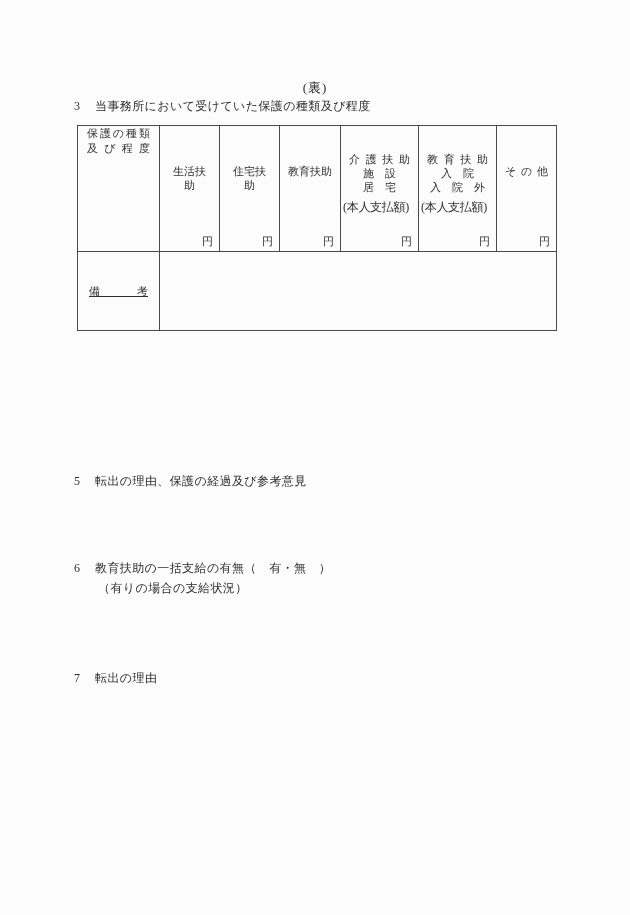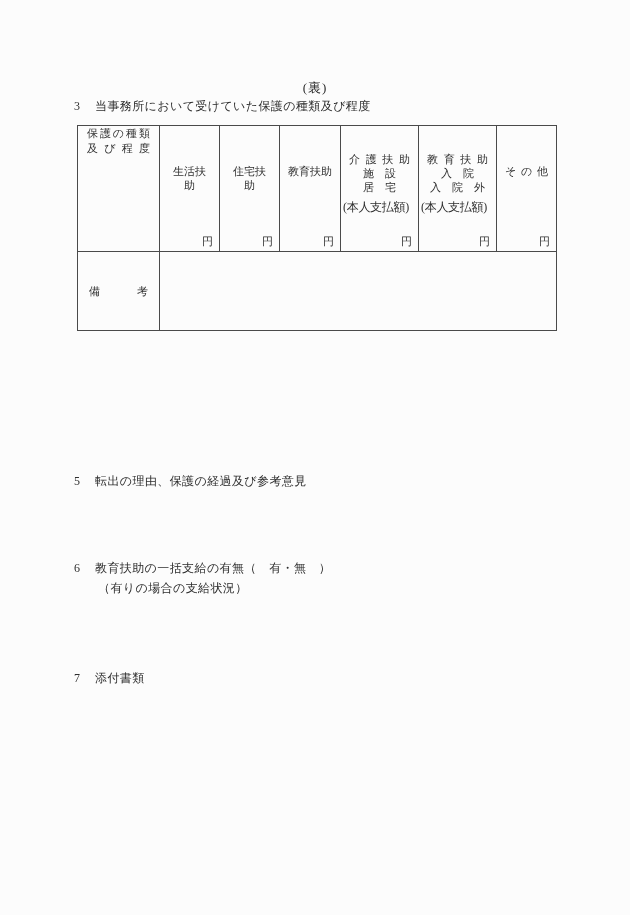--- a/index.html
+++ b/index.html
@@ -56,21 +56,21 @@
     color: #303030;
   }
   table.protection td {
     border: 1px solid #4a4a4a;
     padding: 0;
     vertical-align: top;
     position: relative;
     overflow: hidden;
   }
   td.h-cell { height: 125px; }
-  td.r-cell { height: 78px; }
+  td.r-cell { height: 78px; text-decoration: underline; }
 
   .labels { line-height: 14px; }
   .mt-single { margin-top: 38px; }
   .mt-quad   { margin-top: 26px; }
   .lab-line  { padding: 0 8px; text-align: center; }
   .jline {
     padding: 0 8px;
     text-align: justify;
     text-align-last: justify;
     text-justify: inter-character;
@@ -196,16 +196,16 @@
   <div class="sec" style="top:447px; left:74px;margin-top:27px;">
     <span class="num">5</span><span>転出の理由、保護の経過及び参考意見</span>
   </div>
 
   <div class="sec" style="top:561px; left:74px;">
     <span class="num">6</span><span>教育扶助の一括支給の有無（　有・無　）</span>
   </div>
   <div class="sub-line" style="top:580px; left:98px;font-family:Liberation Serif, serif;">（有りの場合の支給状況）</div>
 
   <div class="sec" style="top:671px; left:74px;">
-    <span class="num">7</span><span>添付書類</span>
+    <span class="num">7</span><span>転出の理由</span>
   </div>
 
 </div>
 
 </body></html>

